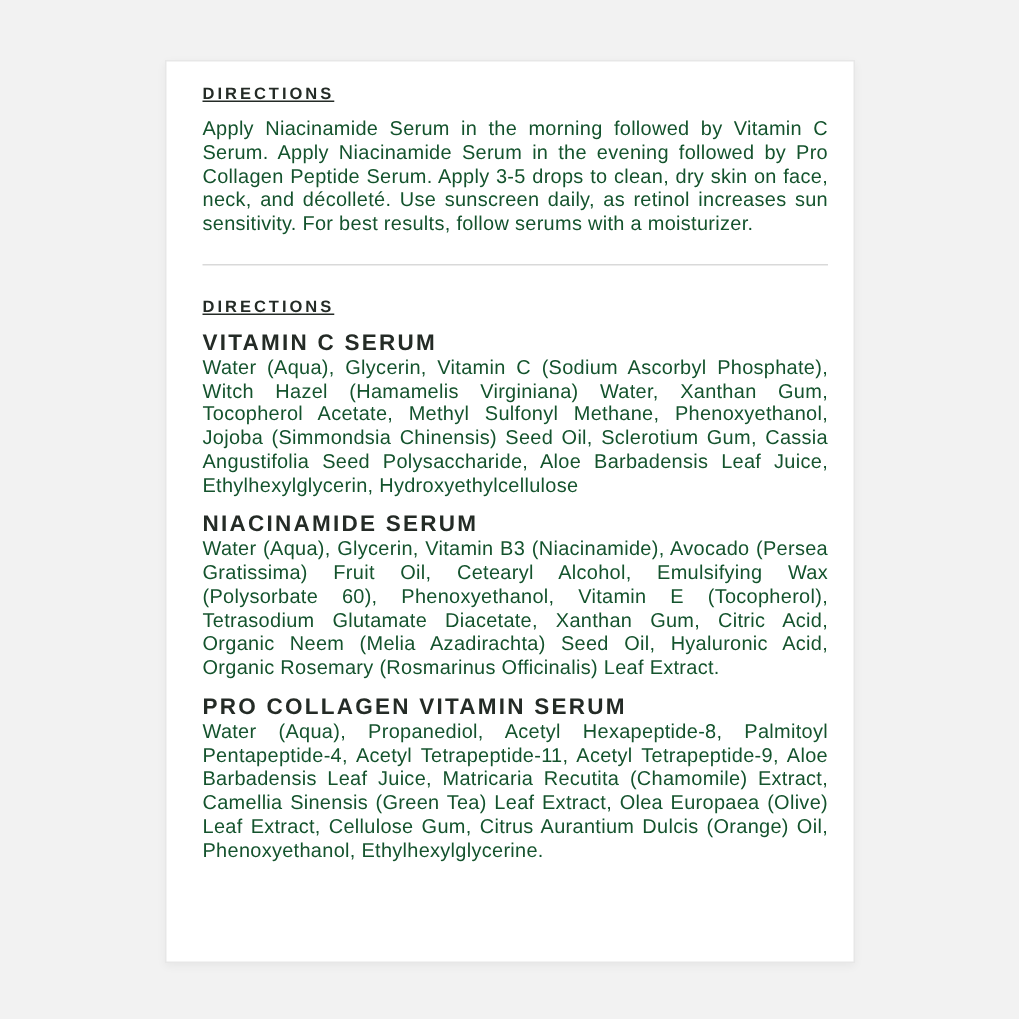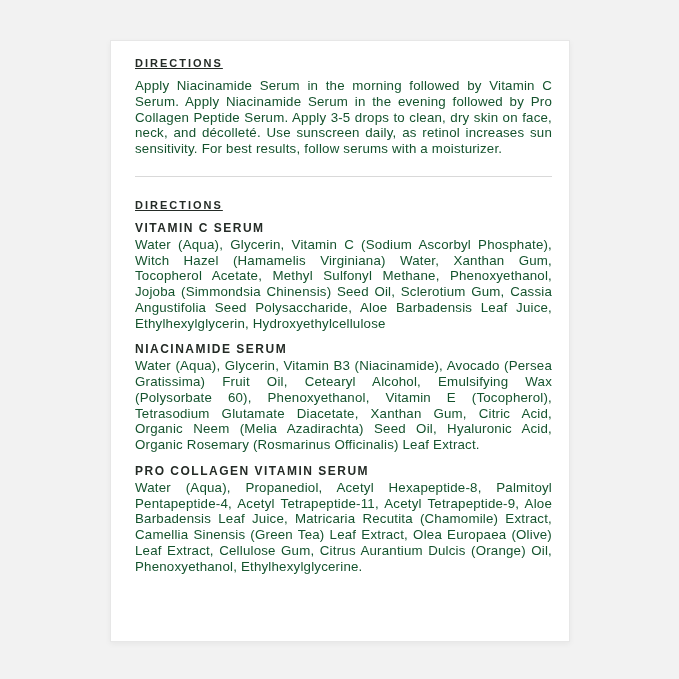--- a/index.html
+++ b/index.html
@@ -29,21 +29,21 @@
   .section-heading {
     font-size: 11px;
     font-weight: bold;
     letter-spacing: 2px;
     color: #242b26;
     margin: 0 0 9px 0;
     line-height: 12px;
     text-decoration: underline;
   }
   .sub-heading {
-    font-size: 12px;
+    font-size: 15px;
     font-weight: bold;
     letter-spacing: 1.5px;
     color: #242b26;
     margin: 0 0 3px 0;
     line-height: 11px;
   }
   .body-text {
     font-size: 13.3px;
     line-height: 15.75px;
     letter-spacing: 0.2px;

